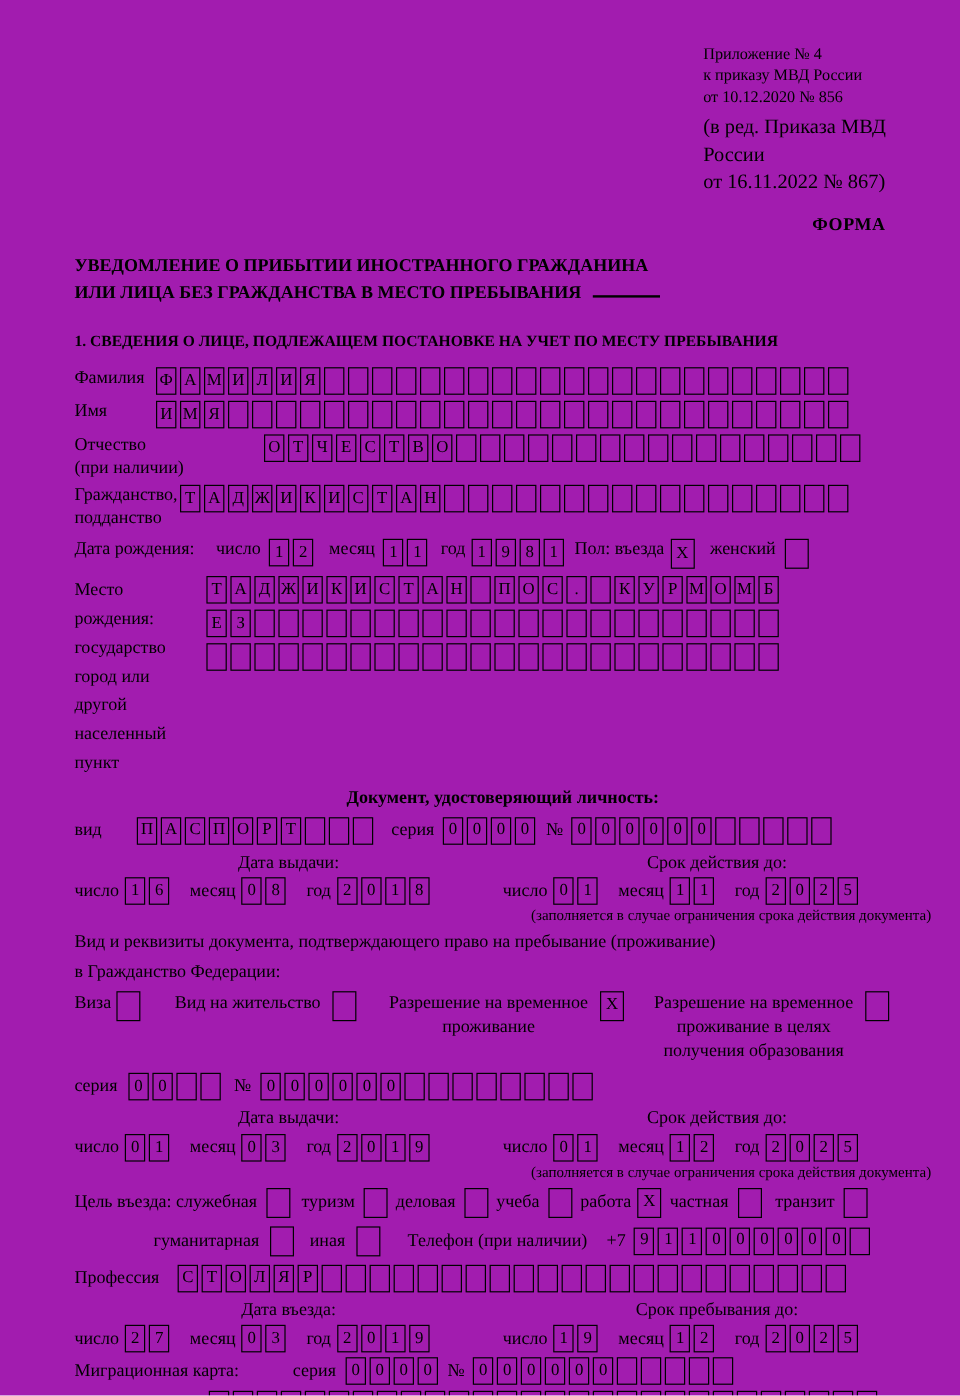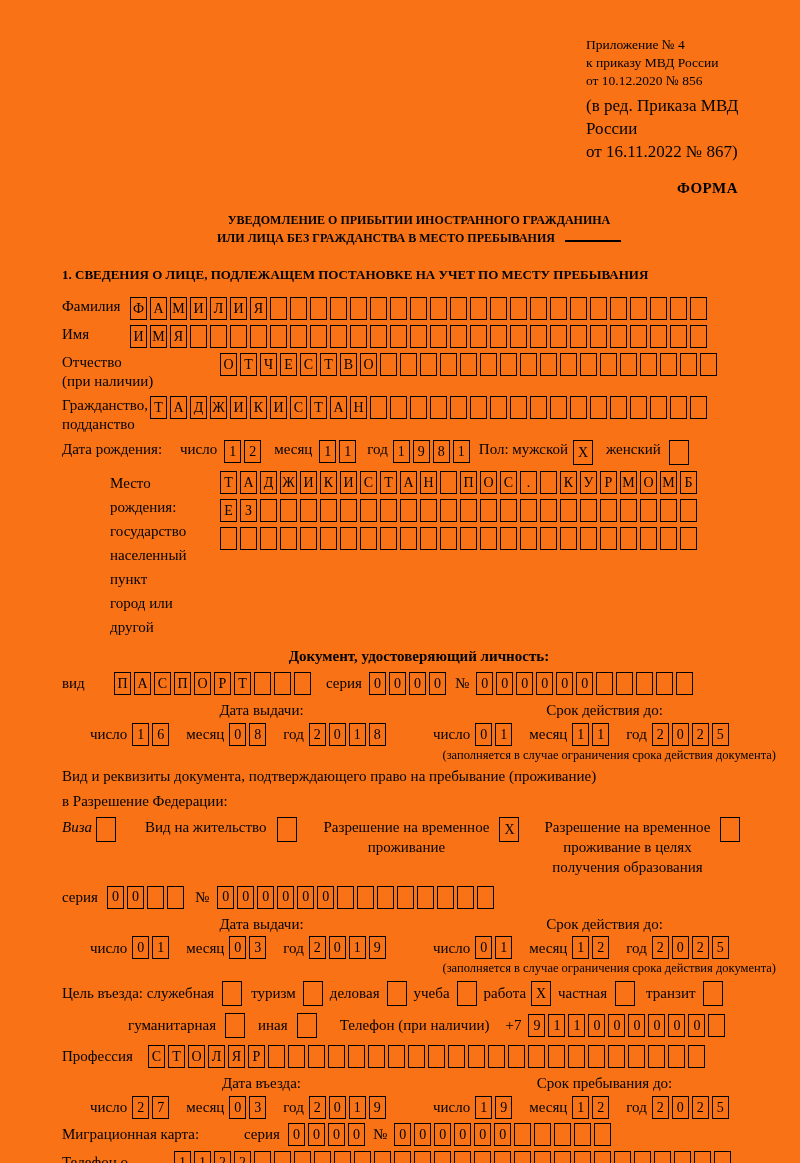--- a/index.html
+++ b/index.html
@@ -1,45 +1,45 @@
 <!DOCTYPE html>
 <html><head>
 <meta charset="utf-8">
 <style>
   html,body{margin:0;padding:0;background:#fff;}
   .page{
     position:relative;
     width:800px;height:1163px;
     box-sizing:border-box;
     padding:36px 24px 0 62px;
-    background:#f97316;color:#000;
+    background:#a21caf;color:#000;
     font-family:"Liberation Serif","DejaVu Serif",serif;
     font-size:15px;line-height:1.25;
     overflow:hidden;
   }
   .appendix{margin-left:auto;width:190px;font-size:13.5px;line-height:1.35;}
   .appendix .note{font-size:17px;margin-top:4px;}
   .forma{text-align:right;font-weight:bold;font-size:15px;padding-right:38px;margin-top:16px;letter-spacing:.5px;}
-  .title{text-align:center;font-weight:bold;font-size:12px;margin-top:14px;line-height:1.45;}
+  .title{text-align:left;font-weight:bold;font-size:15px;margin-top:14px;line-height:1.45;}
   .title .uline{display:inline-block;width:56px;border-bottom:2px solid #000;margin-left:10px;}
   .section{font-weight:bold;font-size:13px;margin-top:20px;margin-bottom:14px;}
   .row{display:flex;align-items:flex-start;margin-bottom:5px;}
   .lbl{flex:none;}
   .boxes{display:flex;flex:none;}
   .cell{
     box-sizing:border-box;flex:none;
     display:inline-flex;align-items:center;justify-content:center;
     width:17px;height:23px;margin-right:3px;
     border:1.6px solid #000;
     font-size:14px;
   }
   .cb .cell{width:20px;height:25px;}
   .w68{width:68px;} .w158{width:158px;} .w88{width:88px;}
   .stack{display:flex;flex-direction:column;}
-  .dsplit{display:flex;margin-top:6px;margin-bottom:4px;margin-left:28px;}
+  .dsplit{display:flex;margin-top:6px;margin-bottom:4px;}
   .dhalf{width:50%;}
   .dhead{text-align:center;margin-bottom:3px;}
   .dline{display:flex;align-items:center;}
   .dline .t{margin-right:5px;}
   .dline .g{margin-left:14px;margin-right:5px;}
   .dnote{font-size:12.5px;text-align:right;margin-top:2px;}
   .center-b{text-align:center;font-weight:bold;margin:8px 0 6px 0;}
   .cbgroup{display:flex;align-items:flex-start;}
   .cbgroup .txt{text-align:center;line-height:1.35;}
   .legal{display:flex;margin-top:4px;}
@@ -221,36 +221,36 @@
         <span class="cell">1</span>
         <span class="cell">1</span>
       </span>
     <span class="lbl" style="margin:0 5px 0 8px;">год</span>
     <span class="boxes">
         <span class="cell">1</span>
         <span class="cell">9</span>
         <span class="cell">8</span>
         <span class="cell">1</span>
       </span>
-    <span class="lbl" style="margin:0 5px 0 6px;">Пол: мужской</span>
+    <span class="lbl" style="margin:0 5px 0 6px;">Пол: въезда</span>
     <span class="boxes cb">
         <span class="cell">X</span>
       </span>
     <span class="lbl" style="margin:0 8px 0 10px;">женский</span>
     <span class="boxes cb">
         <span class="cell"></span>
       </span>
   </div>
 
   <div class="row" style="margin-top:6px;">
-    <span class="lbl stack" style="width:110px;line-height:1.6;margin-left:48px;">
+    <span class="lbl stack" style="width:110px;line-height:1.6;">
       <span>Место рождения:</span>
       <span>государство</span>
+      <span>город или другой</span>
       <span>населенный пункт</span>
-      <span>город или другой</span>
     </span>
     <span class="stack">
       <span class="boxes" style="margin-bottom:5px;">
           <span class="cell">Т</span>
           <span class="cell">А</span>
           <span class="cell">Д</span>
           <span class="cell">Ж</span>
           <span class="cell">И</span>
           <span class="cell">К</span>
           <span class="cell">И</span>
@@ -408,25 +408,25 @@
             <span class="cell">0</span>
             <span class="cell">2</span>
             <span class="cell">5</span>
           </span>
       </div>
       <div class="dnote">(заполняется в случае ограничения срока действия документа)</div>
     </div>
   </div>
 
   <div style="margin-top:4px;">Вид и реквизиты документа, подтверждающего право на пребывание (проживание)</div>
-  <div style="margin-top:6px;">в Разрешение Федерации:</div>
+  <div style="margin-top:6px;">в Гражданство Федерации:</div>
 
   <div class="row" style="margin-top:6px;">
     <span class="cbgroup">
-      <span class="txt" style="margin-right:4px;font-style:italic;">Виза</span>
+      <span class="txt" style="margin-right:4px;">Виза</span>
       <span class="boxes cb">
           <span class="cell"></span>
         </span>
     </span>
     <span class="cbgroup" style="margin-left:26px;">
       <span class="txt" style="margin-right:10px;">Вид на жительство</span>
       <span class="boxes cb">
           <span class="cell"></span>
         </span>
     </span>

